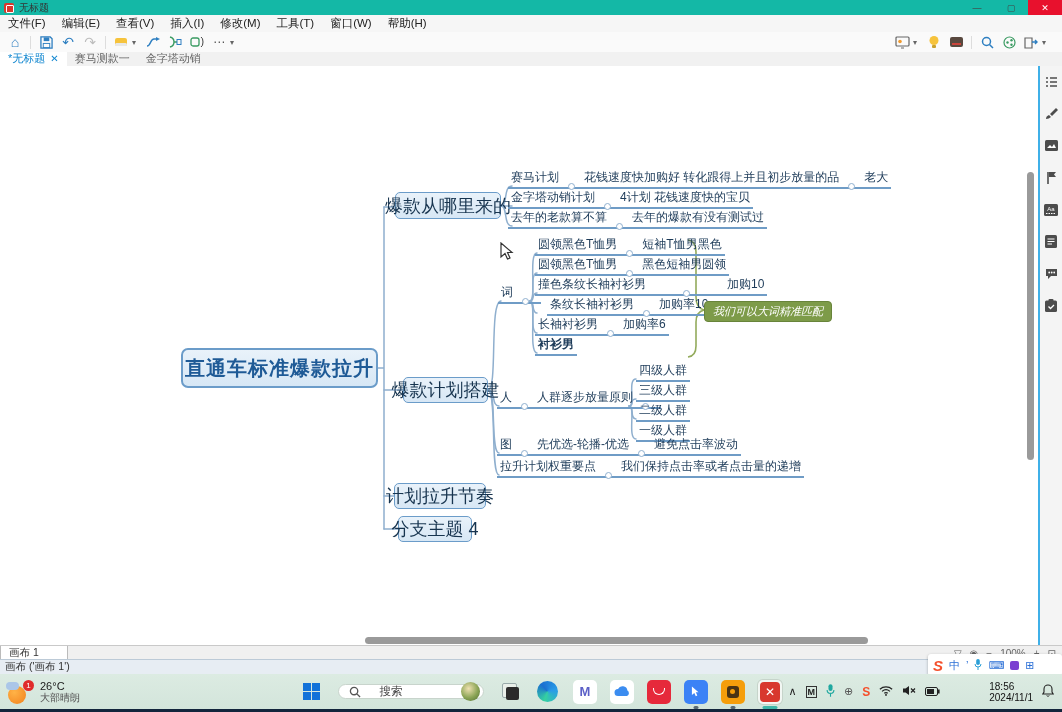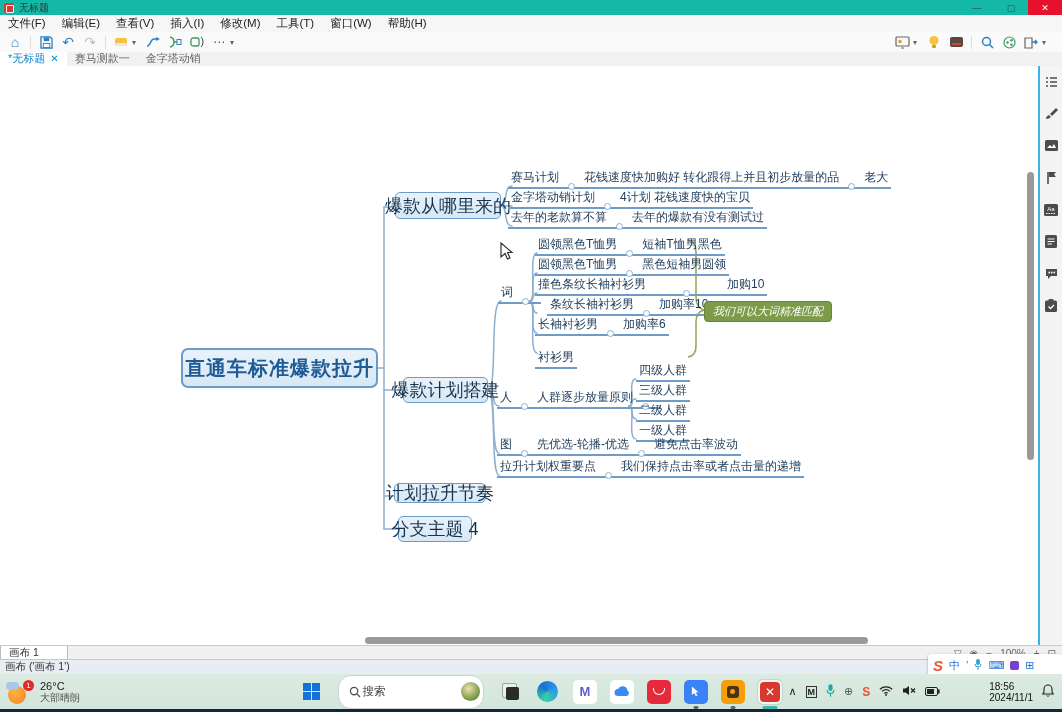--- a/index.html
+++ b/index.html
@@ -59,22 +59,22 @@
   #sogoubar{left:928px;top:654px;width:134px;height:22px;background:#fff;border-radius:3px;
     box-shadow:0 1px 3px rgba(0,0,0,.3);display:flex;align-items:center;gap:6px;padding:0 5px;box-sizing:border-box;}
   
   #taskbar{left:0;top:674px;width:1062px;height:35px;background:linear-gradient(#dcebe2,#d3e5db);
     display:flex;align-items:center;}
   #bottomstrip{left:0;top:709px;width:1062px;height:3px;background:#13253c;}
   .tkicon{width:24px;height:24px;border-radius:5px;display:flex;align-items:center;justify-content:center;
     margin:0 6.5px;flex:none;position:relative;}
   .rundot{position:absolute;bottom:-5px;left:50%;transform:translateX(-50%);width:5px;height:2.5px;
     border-radius:2px;background:#5a6b75;}
-  #search-pill{width:146px;height:34px;background:#fff;border:1px solid #c8d4cc;border-radius:13px;
-    display:flex;align-items:center;padding:0 3px 0 10px;gap:1px;margin:0 8px;box-sizing:border-box;}
+  #search-pill{width:146px;height:15px;background:#fff;border:1px solid #c8d4cc;border-radius:13px;
+    display:flex;align-items:center;padding:0 3px 0 10px;gap:18px;margin:0 8px;box-sizing:border-box;}
   #tray{margin-left:auto;display:flex;align-items:center;gap:9px;padding-right:8px;font-size:11px;color:#222;}
   #clock{display:flex;flex-direction:column;font-size:10px;line-height:11px;color:#111;margin-left:40px;}
   .trayglyph{font-size:11px;color:#222;}
 </style>
 </head>
 <body>
 
 <div id="screen">
 
   <div id="titlebar" class="abs">
@@ -217,21 +217,21 @@
       <path d="M629,406 C635,406 629,399 636,399"></path>
       <path d="M629,406 C635,406 629,419 636,419"></path>
       <path d="M629,406 C636,406 627,439 636,439"></path>
     </g>
     <path d="M688,240 Q696,241 696,252 L696,297 Q696,308 704,310 Q696,312 696,322 L696,346 Q696,356 688,357" fill="none" stroke="#93ab5c" stroke-width="1.6"></path>
   </svg>
 
   <div class="tbox abs" id="central-topic">直通车标准爆款拉升</div>
   <div class="tbox abs" style="left:395px;top:192px;width:106px;height:27px;">爆款从哪里来的</div>
   <div class="tbox abs" style="left:403px;top:377px;width:85px;height:26px;">爆款计划搭建</div>
-  <div class="tbox abs" style="left:394px;top:483px;width:92px;height:20px;">计划拉升节奏</div>
+  <div class="tbox abs" style="left:394px;top:483px;width:92px;height:26px;">计划拉升节奏</div>
   <div class="tbox abs" style="left:398px;top:516px;width:74px;height:26px;">分支主题 4</div>
 
   <div class="urow abs" style="left:508px;top:171px;">
     <span>赛马计划</span>
       <i class="dot"></i>
     <span>花钱速度快加购好 转化跟得上并且初步放量的品</span>
       <i class="dot"></i>
     <span>老大</span>
   </div>
   <div class="urow abs" style="left:508px;top:191px;">
@@ -267,21 +267,21 @@
   <div class="urow abs" style="left:535px;top:298px;margin-left:12px;">
     <span>条纹长袖衬衫男</span>
       <i class="dot"></i>
     <span>加购率10</span>
   </div>
   <div class="urow abs" style="left:535px;top:318px;">
     <span>长袖衬衫男</span>
       <i class="dot"></i>
     <span>加购率6</span>
   </div>
-  <div class="urow abs" style="left:535px;top:351px;">
+  <div class="urow abs" style="left:535px;top:338px;font-weight:bold;">
     <span>衬衫男</span>
   </div>
   <div id="callout" class="abs">我们可以大词精准匹配</div>
 
   <div class="urow abs" style="left:497px;top:391px;">
     <span>人</span>
       <i class="dot"></i>
     <span>人群逐步放量原则</span>
       <i class="dot"></i>
   </div>

